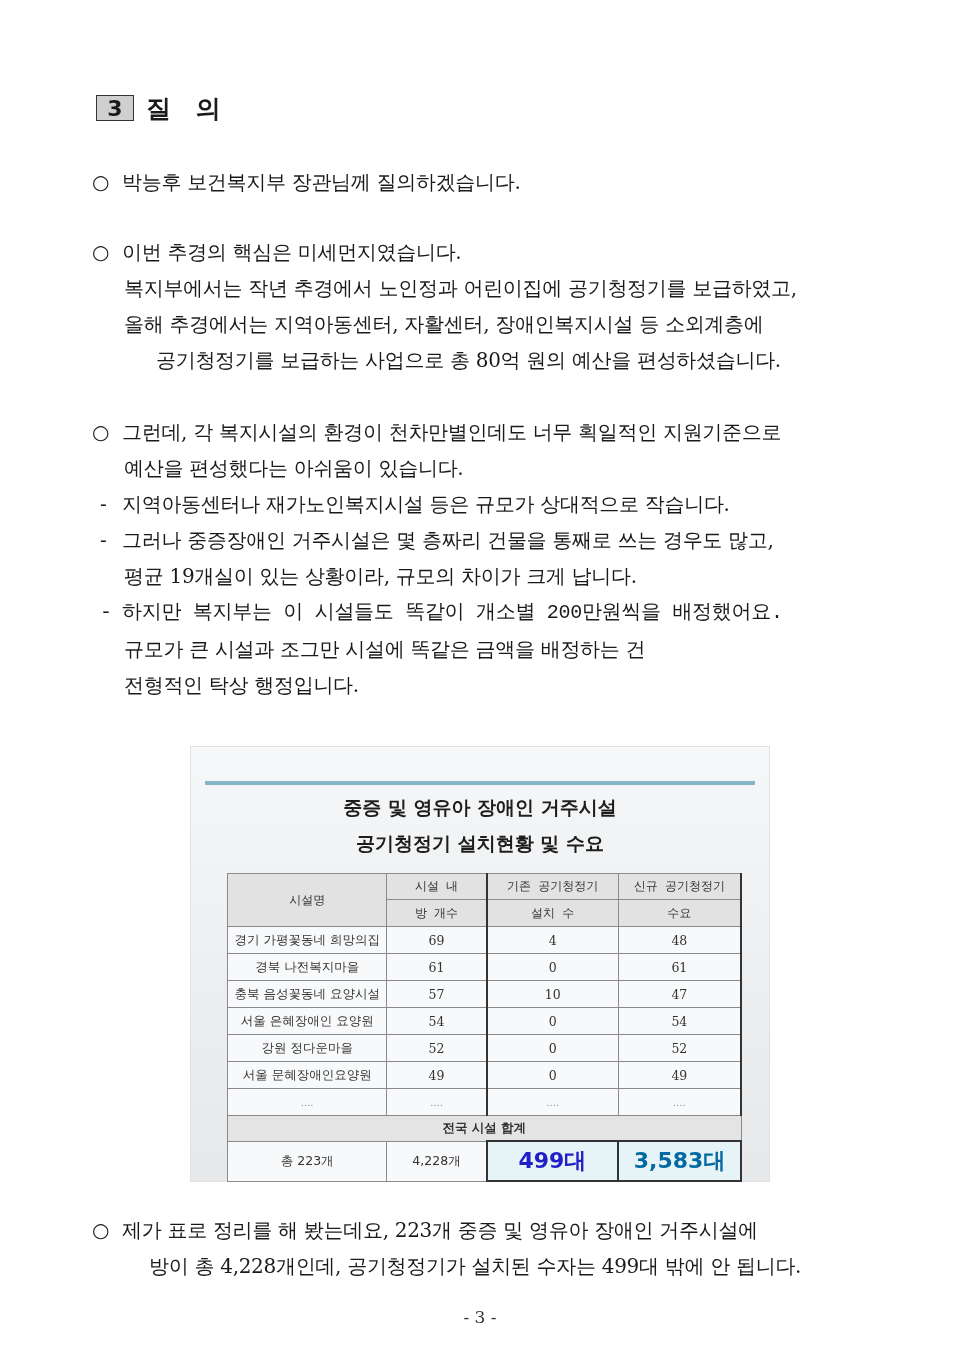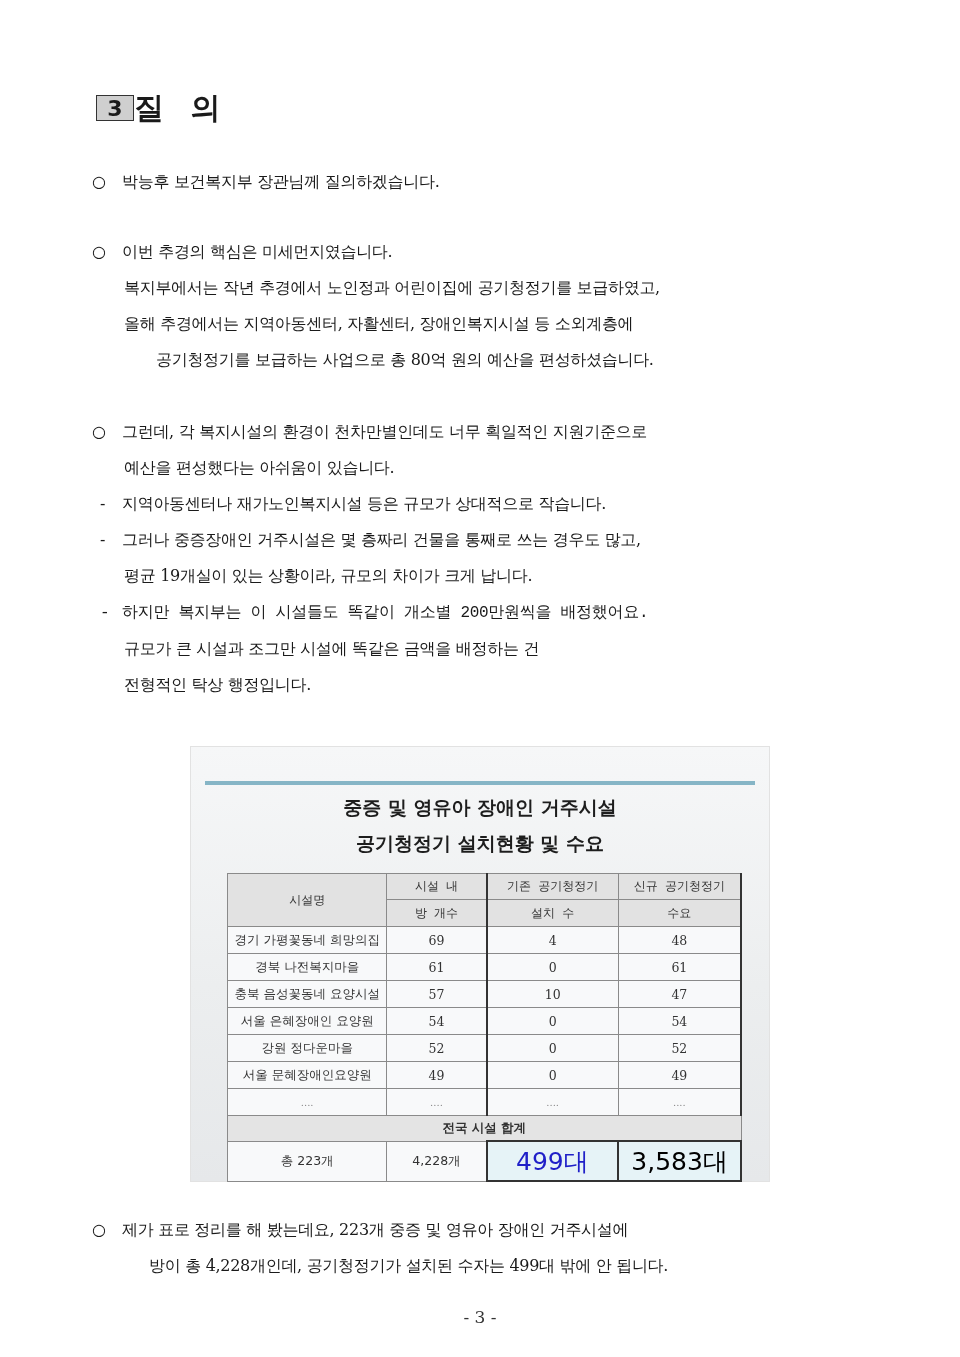--- a/index.html
+++ b/index.html
@@ -3,42 +3,42 @@
 <meta charset="utf-8">
 <style>
   html, body { margin: 0; padding: 0; background: #ffffff; }
   body { width: 960px; height: 1357px; position: relative; overflow: hidden;
          font-family: "DejaVu Serif", "Liberation Serif", serif; color: #1a1a1a; }
   .abs { position: absolute; }
   .section-head { left: 96px; top: 93px; height: 30px; display: flex; align-items: center; }
   .section-num { width: 38px; height: 26px; background: #cfcfcf; border: 1.5px solid #333;
                  font-family: "DejaVu Sans", sans-serif; font-weight: bold; font-size: 22px;
                  display: flex; align-items: center; justify-content: center; box-sizing: border-box; }
-  .section-title { font-family: "DejaVu Sans", sans-serif; font-weight: bold;
-                   font-size: 30px; letter-spacing: 8px; }
-  .line { position: absolute; font-size: 16px; line-height: 24px; white-space: nowrap; letter-spacing: -0.3px; }
+  .section-title { margin-left: 12px; font-family: "DejaVu Sans", sans-serif; font-weight: bold;
+                   font-size: 25px; letter-spacing: 8px; }
+  .line { position: absolute; font-size: 20px; line-height: 24px; white-space: nowrap; letter-spacing: -0.3px; }
   .bullet { display: inline-block; width: 30px; }
   .figure { left: 190px; top: 746px; width: 580px; height: 436px;
             background: linear-gradient(180deg, #f6f7f8 0%, #eceeef 55%, #e6e8ea 100%);
             border: 1px solid #e2e2e2; box-sizing: border-box; padding-left: 27px; }
   .fig-rule { position: absolute; left: 14px; right: 14px; top: 34px; height: 4px; background: #86b5c6; }
   .fig-title { position: absolute; left: 0; right: 0; text-align: center;
                font-family: "DejaVu Sans", sans-serif; font-weight: bold; font-size: 19px; color: #1d1d1d; }
   table.data { position: absolute; left: 36px; top: 126px; width: 515px; border-collapse: collapse;
                font-family: "DejaVu Serif", serif; font-size: 12.5px; color: #333; }
   table.data td { border: 1px solid #8a8a8a; text-align: center; padding: 0; height: 26px; background: #f8f9fa; }
   table.data tr.hdr td { background: #e2e2e2; height: 26px; font-family: Liberation Mono, monospace; font-size: 12px; }
   table.data tr.hdr.h1 td { height: 25px; }
   table.data td.thick-l { border-left: 2px solid #333; }
   table.data td.thick-r { border-right: 2px solid #333; }
   table.data tr.sum-hdr td { background: #e4e4e4; font-family: "DejaVu Sans", sans-serif; font-weight: bold; height: 24px; }
   table.data tr.total td { height: 38px; font-family: "DejaVu Sans", sans-serif; }
-  table.data tr.total td.hl { background: #e6f3f7; border: 2px solid #333; font-size: 25px; }
+  table.data tr.total td.hl { background: #e6f3f7; border: 2px solid #333; font-size: 22px; font-weight: bold; }
   .blue { color: #2020c8; }
-  .red  { color: #000000; }
+  .red  { color: #0369a1; }
   .dots { color: #888; font-size: 10px; }
   .page-num { left: 0; right: 0; top: 1307px; text-align: center; font-size: 17px; color: #333; }
 </style>
 </head>
 <body>
 
 <div class="abs section-head">
   <div class="section-num">3</div>
   <div class="section-title">질 의</div>
 </div>

